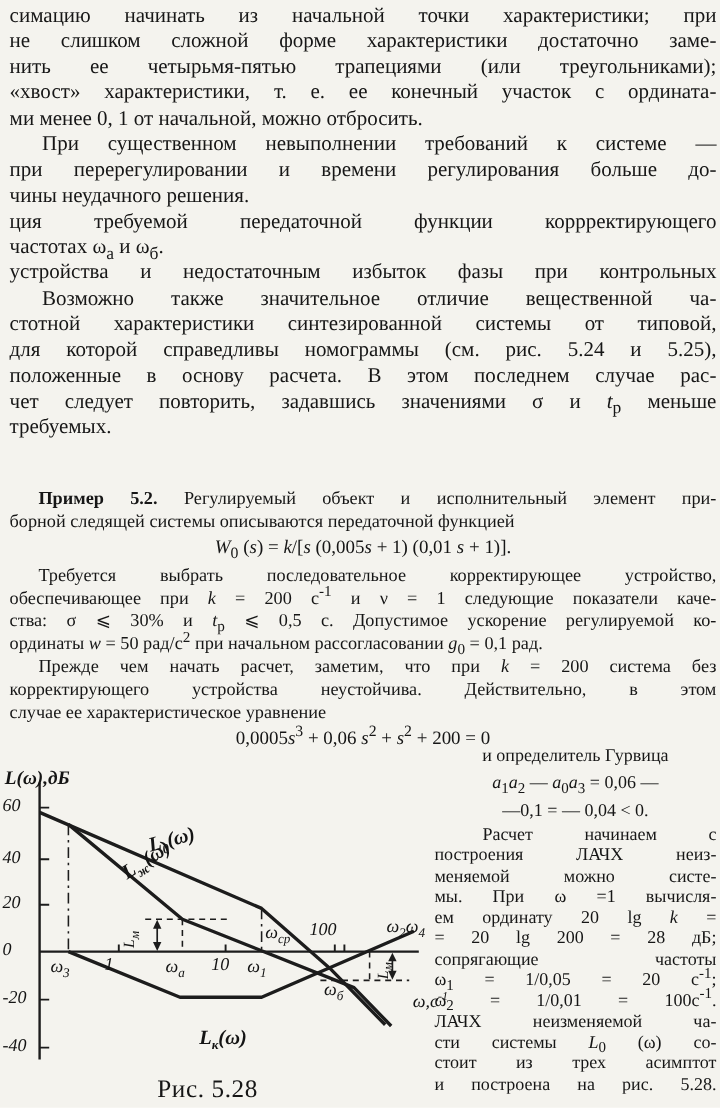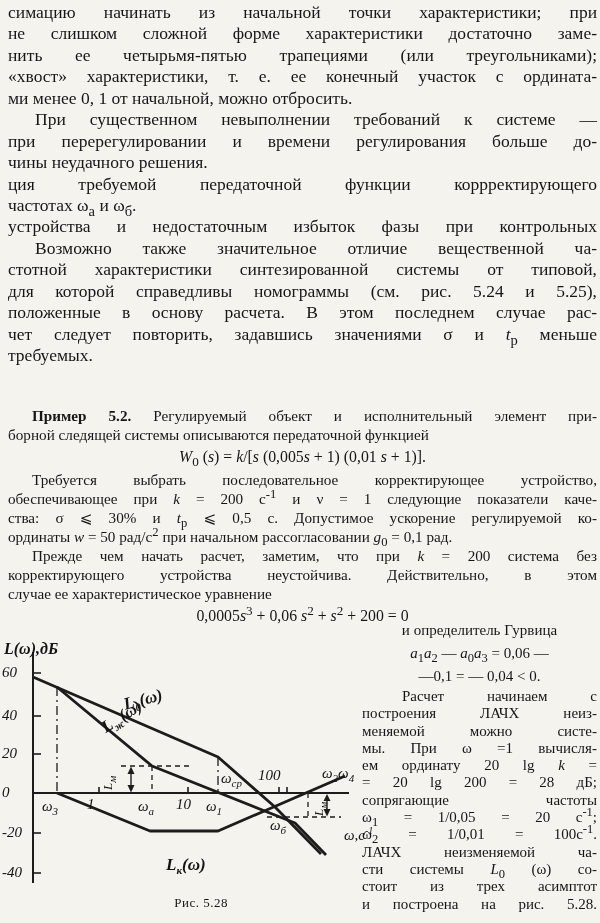--- a/index.html
+++ b/index.html
@@ -37,22 +37,22 @@
   
   .figure { position:absolute; left:0; top:640px; width:378px; height:283px; }
   .figure svg { position:absolute; left:0; top:0; }
   .fig-label { position:absolute; font-style:italic; font-size:15px; line-height:1.05; white-space:nowrap; color:#141414; }
   .fig-label sub { font-size:11px; }
   .fig-label sup { font-size:10px; }
   .fig-label.axis-title { font-size:16px; font-weight:bold; }
   .fig-label.ylab { width:27px; text-align:left; }
   .fig-label.curve { font-size:17px; font-weight:bold; }
   .fig-label.vlabel { transform:rotate(-90deg); transform-origin:0 0; font-size:13px; }
-  .fig-caption { position:absolute; left:118px; top:255px; width:110px; text-align:right;
-                 font-size:13px; letter-spacing:.5px; font-style:normal; }
+  .fig-caption { position:absolute; left:118px; top:255px; width:110px; text-align:center;
+                 font-size:21px; letter-spacing:.5px; font-style:normal; }
   sub, sup { line-height:0; }
 </style>
 </head>
 <body>
 
 <div class="page">
 
   <div class="main-text">
       <div>
         <div class="tline">симацию начинать из начальной точки характеристики; при</div>

